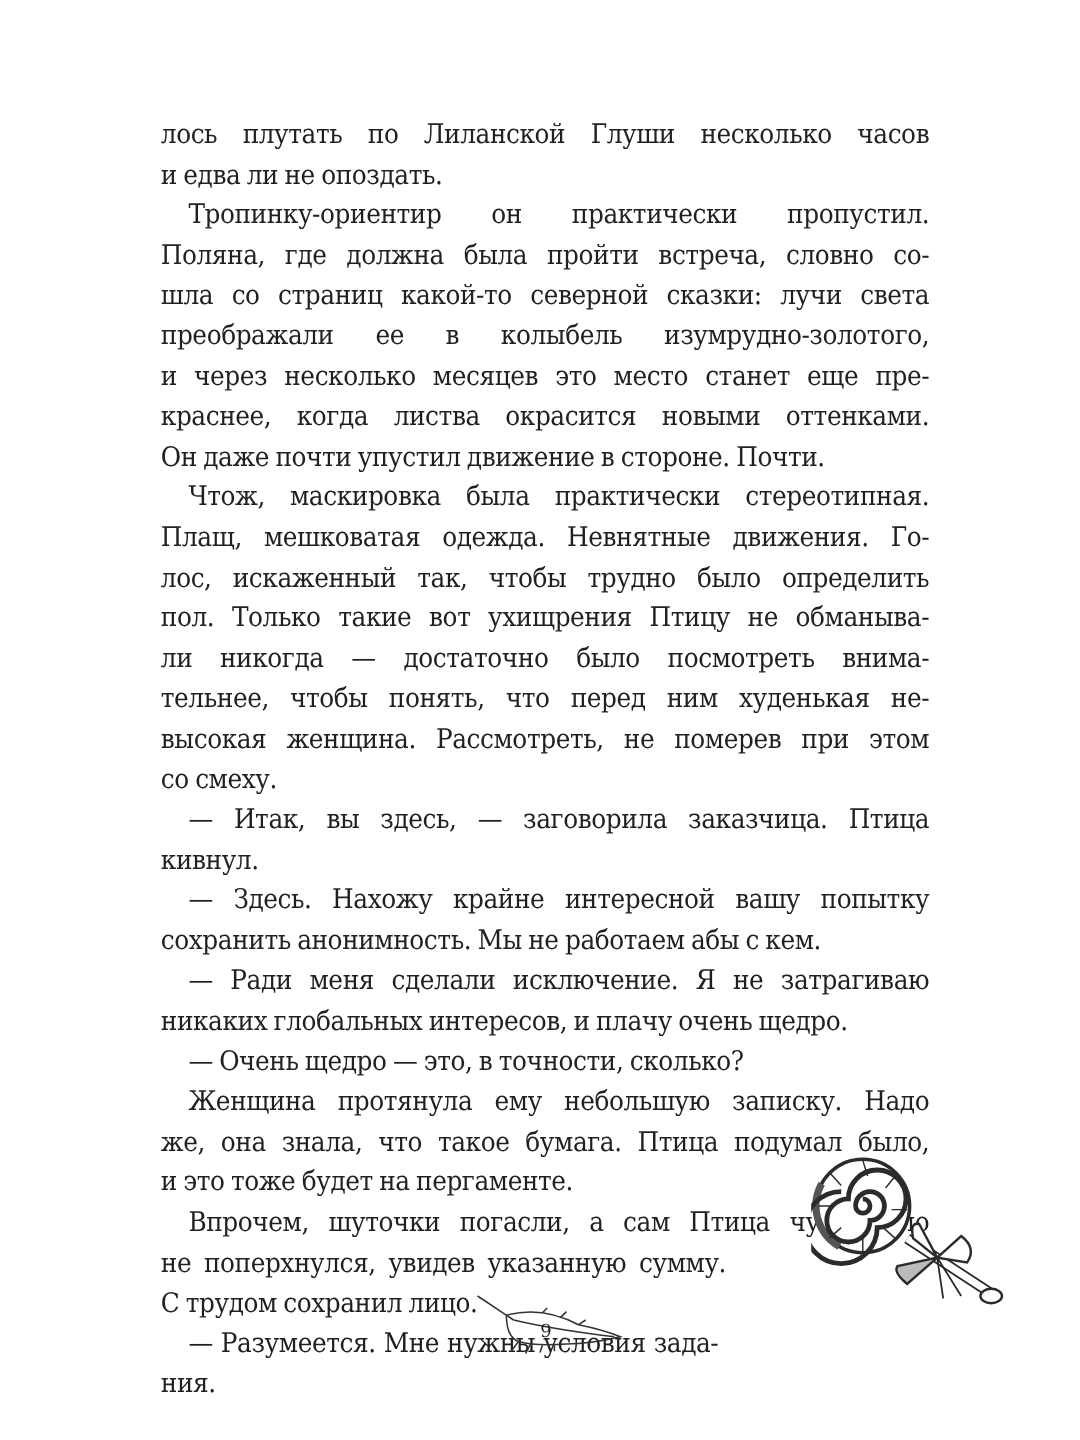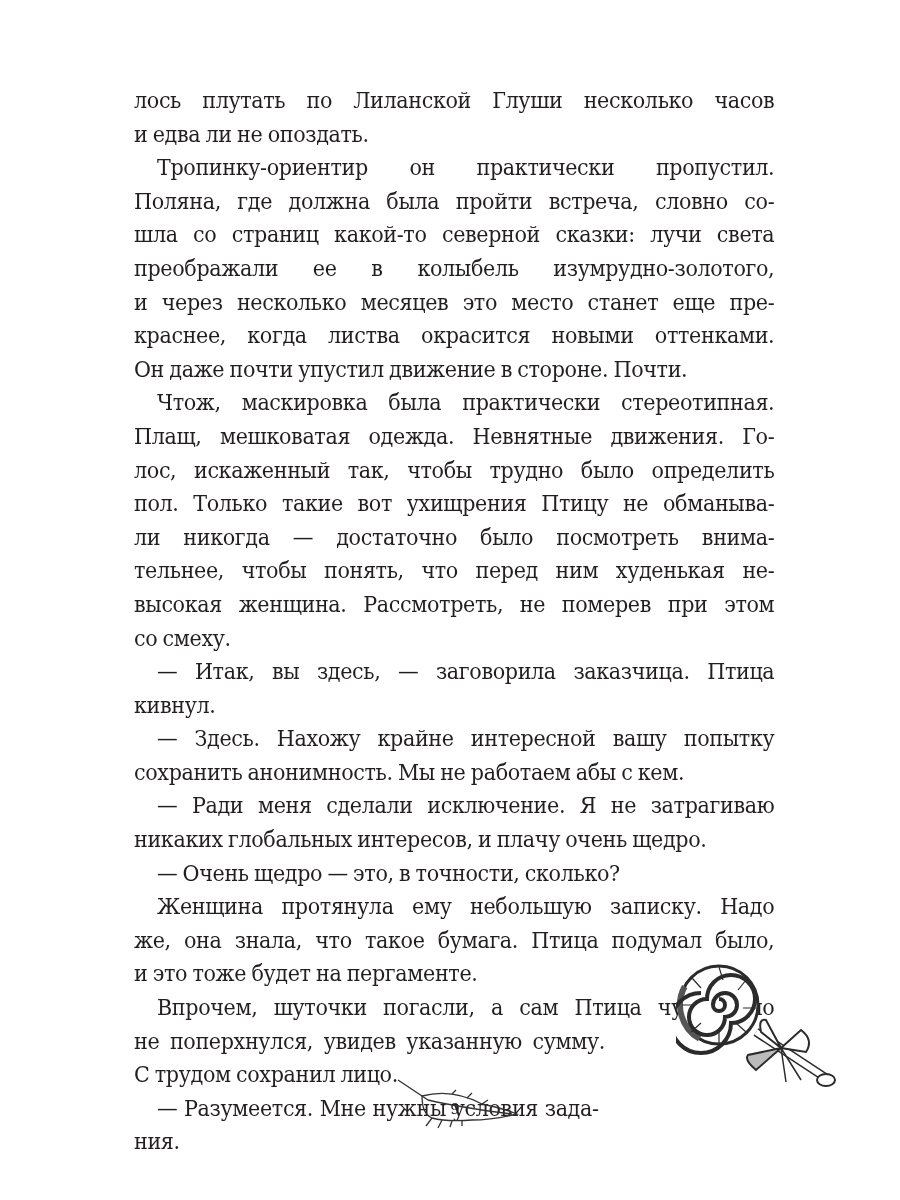--- a/index.html
+++ b/index.html
@@ -1,21 +1,21 @@
 <!DOCTYPE html>
 <html><head>
   <meta charset="utf-8">
   <style>
     html, body { margin: 0; padding: 0; }
     body {
       width: 900px; height: 1200px; background: #ffffff; position: relative; overflow: hidden;
       font-family: "DejaVu Serif", "Liberation Serif", serif; color: #231f20;
     }
     .page-text {
-      position: absolute; left: 134px; top: 84px; width: 640px;
+      position: absolute; left: 134px; top: 96px; width: 640px;
     }
     .line {
       height: 33.6px; line-height: 33.6px; font-size: 22.5px;
       white-space: nowrap; text-align: justify; text-align-last: justify;
       letter-spacing: -0.4px; word-spacing: -1px;
       transform: scaleX(0.92); transform-origin: left center; width: 696px;
     }
     .line.indent { padding-left: 25px; width: 671px; }
     .line.last { text-align-last: left; }
     .candy {

